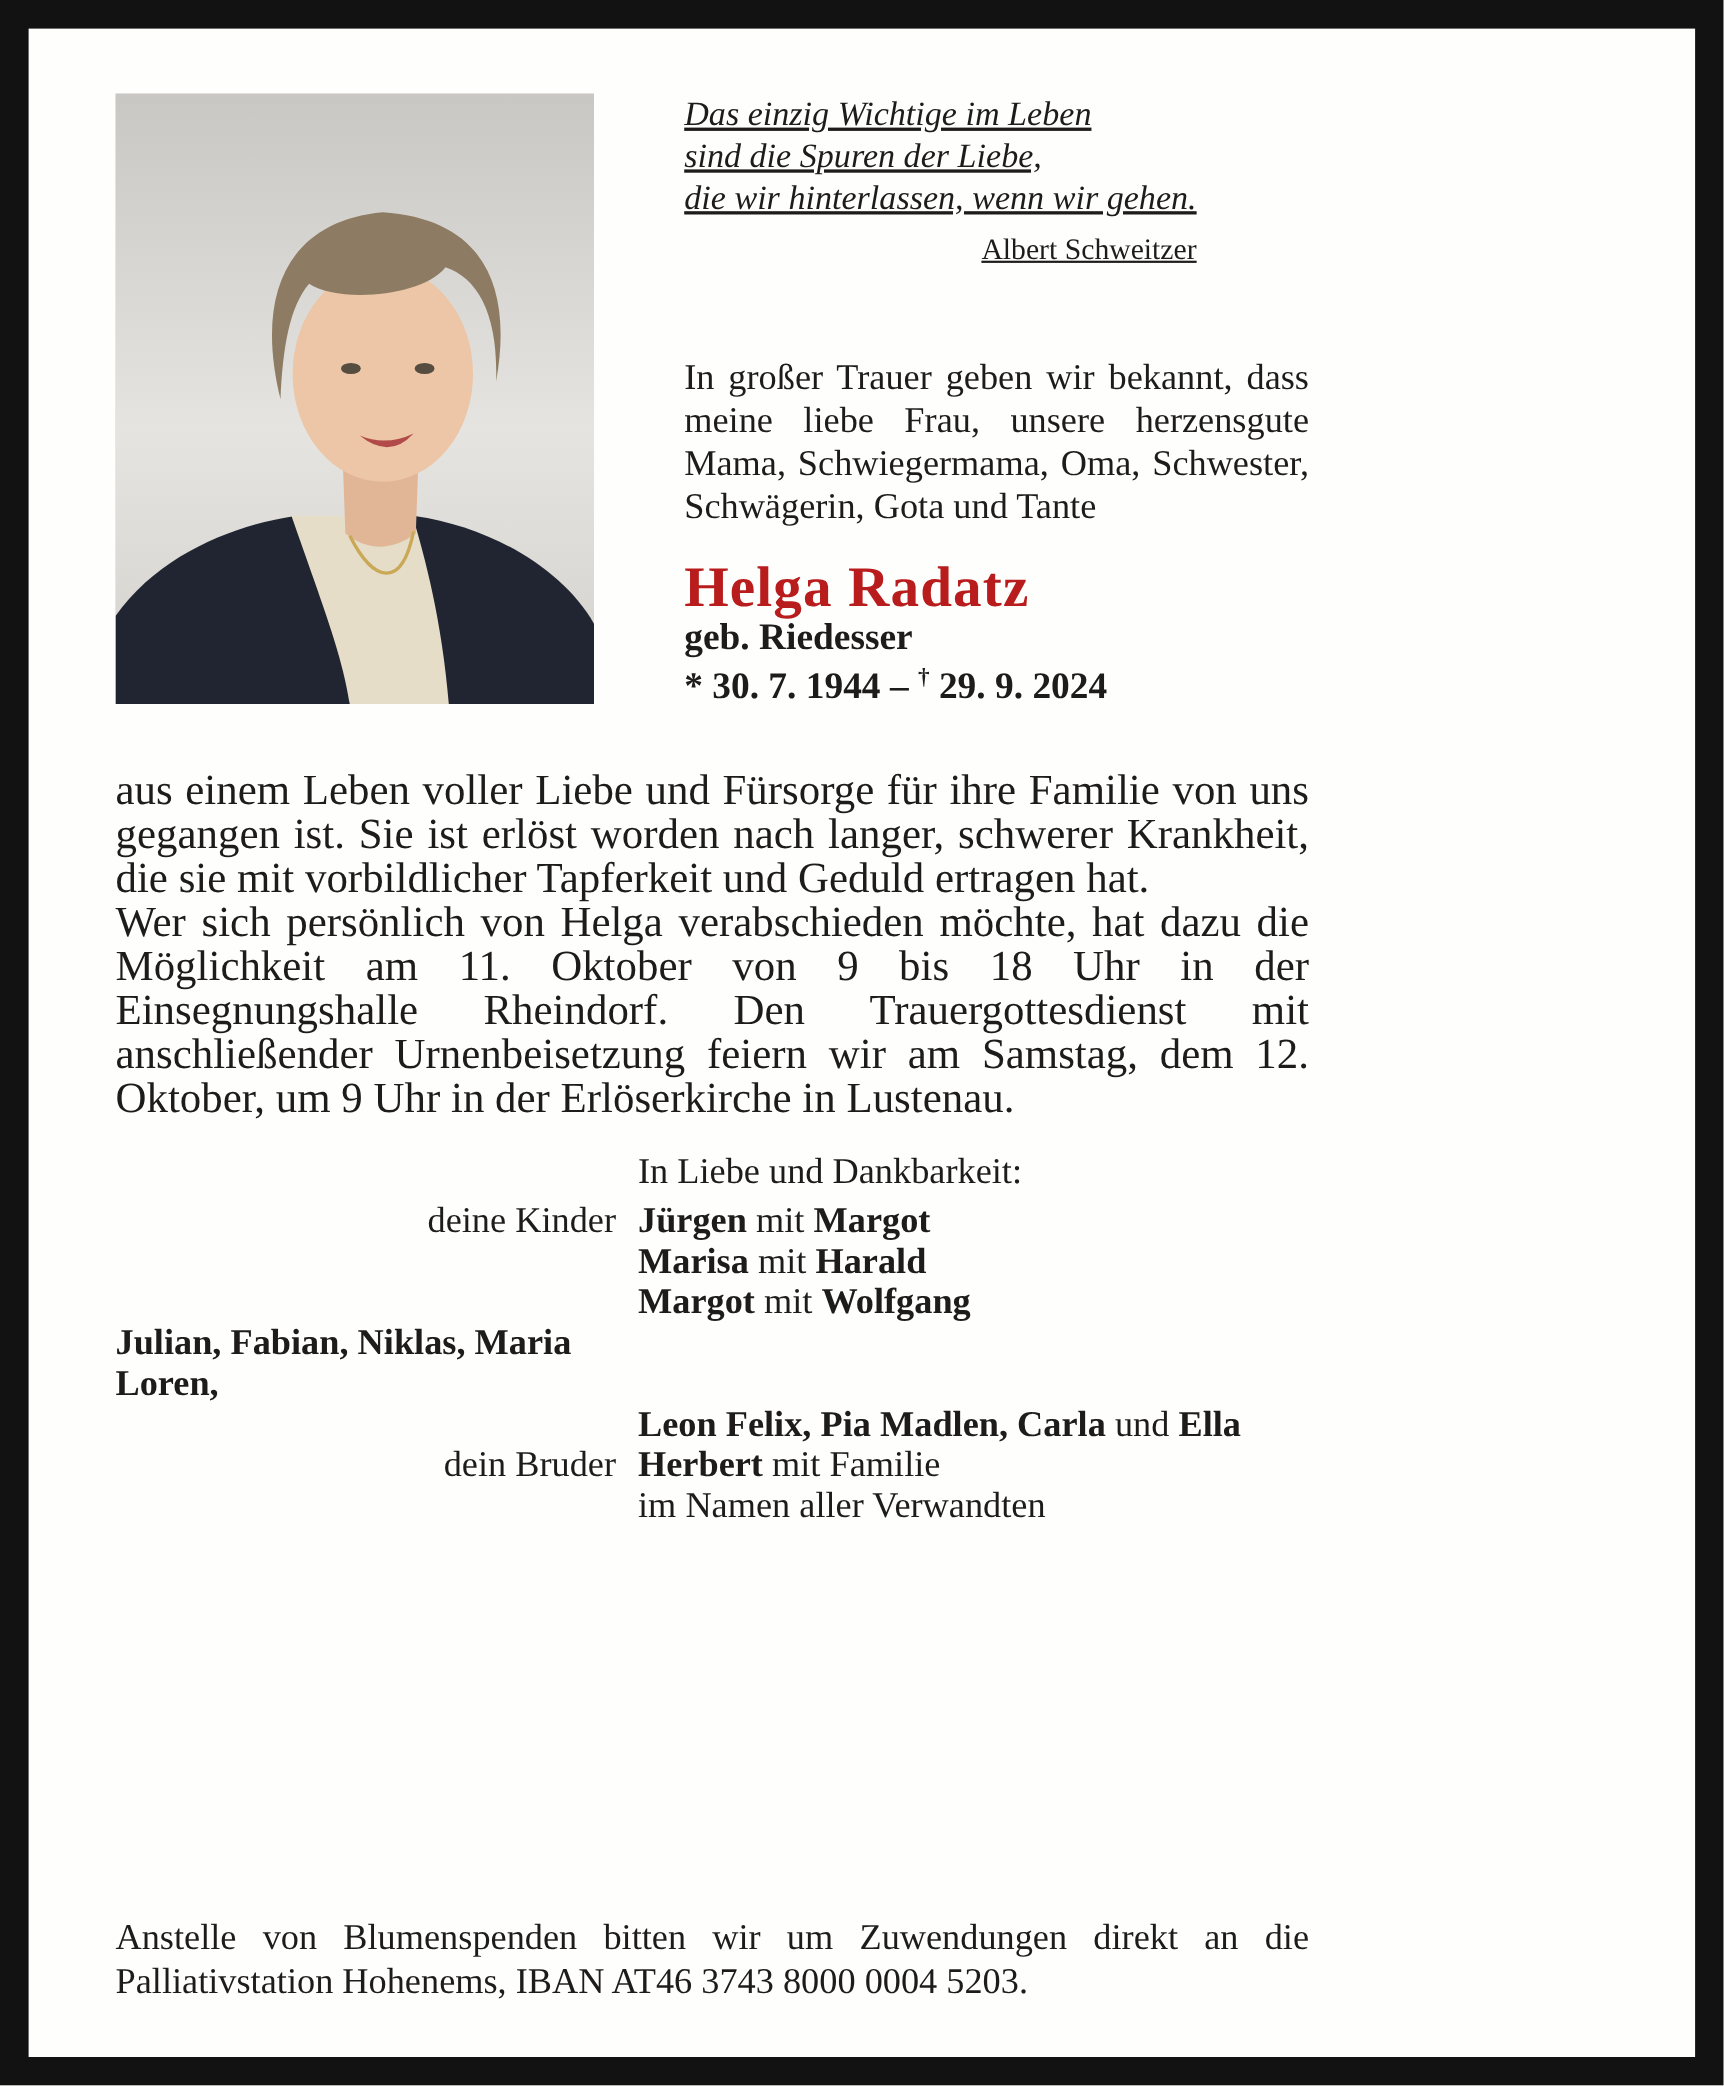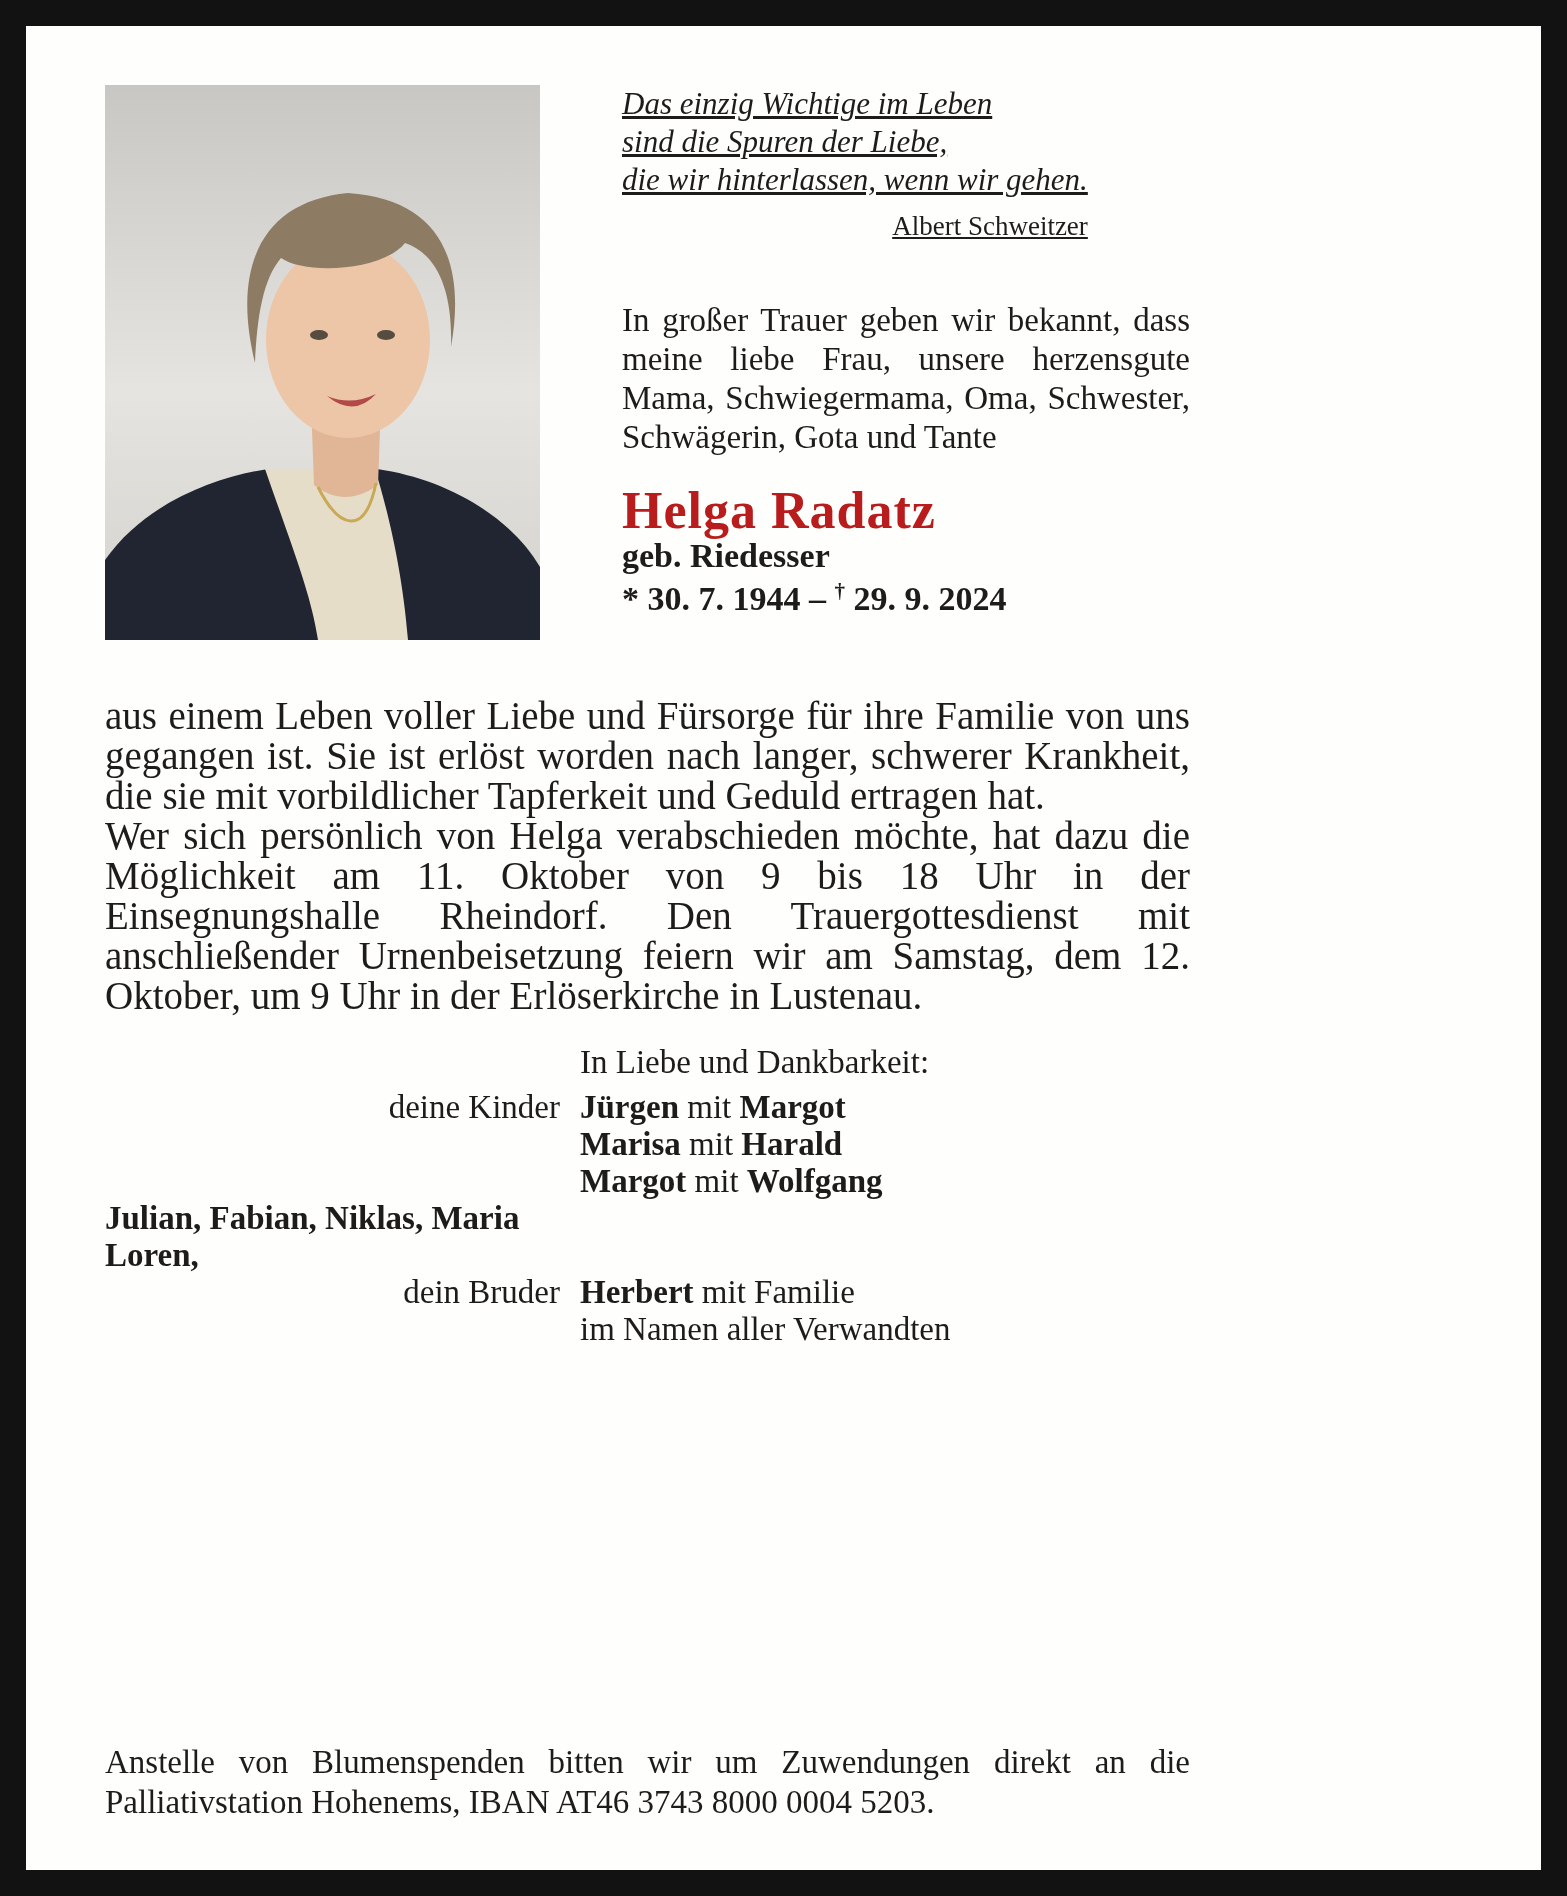--- a/index.html
+++ b/index.html
@@ -33,21 +33,21 @@
     font-style: italic;
     font-size: 31px; line-height: 38px;
     width: fit-content;
     text-decoration: underline;
   }
   .quote-attr {
     font-style: normal; text-align: right;
     font-size: 27px; margin-top: 8px;
   }
   .announcement {
-    margin: 56px 0 0 0;
+    margin: 80px 0 0 0;
     font-size: 33px; line-height: 39px;
     text-align: justify;
   }
   .name {
     font-size: 52px; line-height: 1; font-weight: 700;
     letter-spacing: 1px;
     margin: 28px 0 0 0;
     color: #b91c1c;
   }
   .maiden { font-size: 34px; font-weight: 700; }
@@ -144,20 +144,24 @@
         <span class="family-names"><b>Marisa</b><span> mit </span><b>Harald</b></span>
       </div>
       <div class="family-row">
         <span class="family-role"></span>
         <span class="family-names"><b>Margot</b><span> mit </span><b>Wolfgang</b></span>
       </div>
       <div class="family-row">
         <span class="family-names"><b>Julian, Fabian, Niklas, Maria Loren,</b><span></span><b></b></span>
       </div>
       <div class="family-row">
+        <span class="family-role"></span>
+        <span class="family-names"><b>Leon Felix, Pia Madlen, Carla</b><span> und </span><b>Ella</b></span>
+      </div>
+      <div class="family-row">
         <span class="family-role">dein Bruder</span>
         <span class="family-names"><b>Herbert</b><span> mit Familie</span><b></b></span>
       </div>
       <div class="family-row">
         <span class="family-role"></span>
         <span class="family-names"><b></b><span>im Namen aller Verwandten</span><b></b></span>
       </div>
     </div>
 
     <p class="donation">Anstelle von Blumenspenden bitten wir um Zuwendungen direkt an die Palliativstation Hohenems, IBAN AT46 3743 8000 0004 5203.</p>

